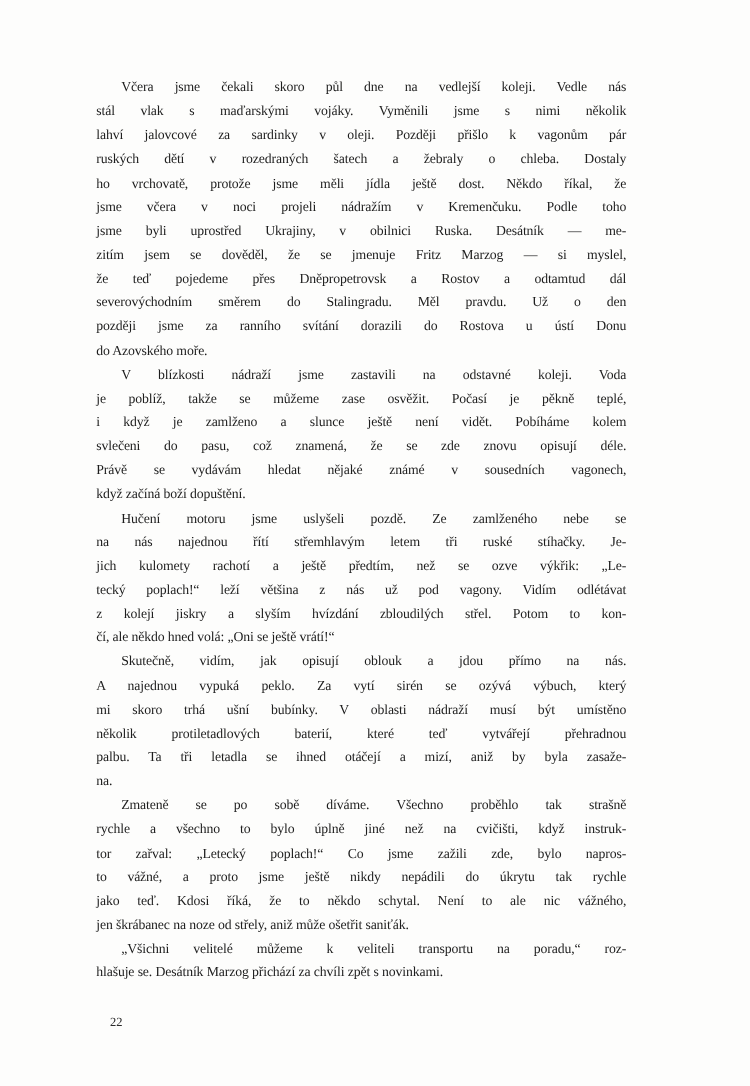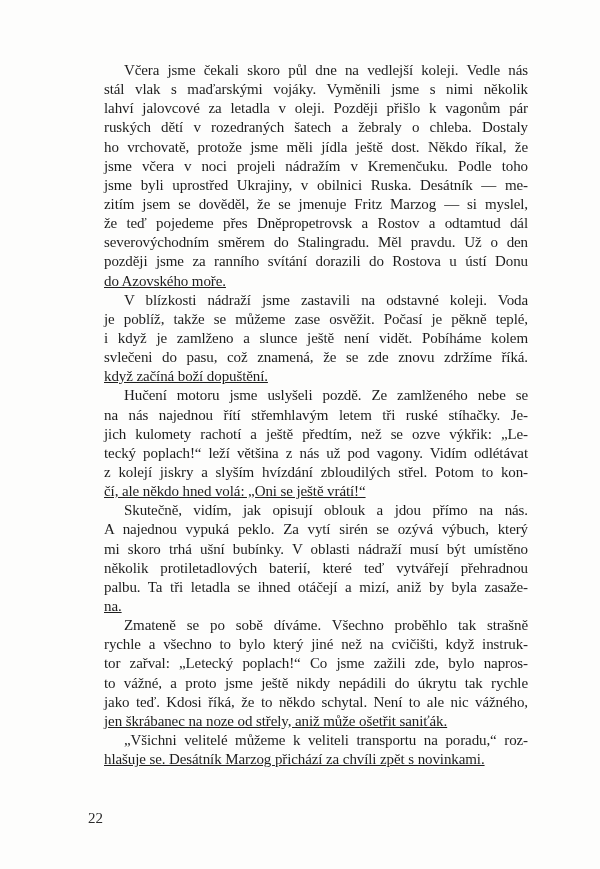--- a/index.html
+++ b/index.html
@@ -10,24 +10,24 @@
     position: relative;
     width: 600px;
     height: 869px;
     background: #fdfdfc;
     overflow: hidden;
     font-family: "Liberation Serif", "DejaVu Serif", serif;
     color: #1d1d1d;
   }
   .text-block {
     position: absolute;
-    left: 104px;
+    left: 77px;
     top: 61px;
     width: 424px;
-    font-size: 15px;
+    font-size: 11px;
     line-height: 19.15px;
     letter-spacing: -0.1px;
   }
   .paragraph {
     margin: 0;
     padding: 0;
   }
   .line {
     text-align: justify;
     text-align-last: justify;
@@ -35,76 +35,76 @@
     white-space: normal;
     height: 19.15px;
     overflow: visible;
   }
   .line.first {
     text-indent: 20px;
   }
   .line.last {
     text-align: left;
     text-align-last: left;
-    text-decoration: underline;
   }
   .page-number {
     position: absolute;
     left: 88px;
     top: 809px;
-    font-size: 15px;
+    font-size: 10px;
     line-height: 19px;
     color: #2a2a2a;
   }
 </style>
 </head>
 <body>
 
 <div class="page">
   <div class="text-block" id="text-block">
       <div class="paragraph">
         <div class="line first">Včera jsme čekali skoro půl dne na vedlejší koleji. Vedle nás</div>
         <div class="line">stál vlak s maďarskými vojáky. Vyměnili jsme s nimi několik</div>
-        <div class="line">lahví jalovcové za letadla v oleji. Později přišlo k vagonům pár</div>
+        <div class="line">lahví jalovcové za sardinky v oleji. Později přišlo k vagonům pár</div>
         <div class="line">ruských dětí v rozedraných šatech a žebraly o chleba. Dostaly</div>
         <div class="line">ho vrchovatě, protože jsme měli jídla ještě dost. Někdo říkal, že</div>
         <div class="line">jsme včera v noci projeli nádražím v Kremenčuku. Podle toho</div>
         <div class="line">jsme byli uprostřed Ukrajiny, v obilnici Ruska. Desátník — me-</div>
         <div class="line">zitím jsem se dověděl, že se jmenuje Fritz Marzog — si myslel,</div>
         <div class="line">že teď pojedeme přes Dněpropetrovsk a Rostov a odtamtud dál</div>
         <div class="line">severovýchodním směrem do Stalingradu. Měl pravdu. Už o den</div>
         <div class="line">později jsme za ranního svítání dorazili do Rostova u ústí Donu</div>
         <div class="line last">do Azovského moře.</div>
       </div>
       <div class="paragraph">
         <div class="line first">V blízkosti nádraží jsme zastavili na odstavné koleji. Voda</div>
         <div class="line">je poblíž, takže se můžeme zase osvěžit. Počasí je pěkně teplé,</div>
         <div class="line">i když je zamlženo a slunce ještě není vidět. Pobíháme kolem</div>
-        <div class="line">svlečeni do pasu, což znamená, že se zde znovu zdržíme říká.</div>
+        <div class="line">svlečeni do pasu, což znamená, že se zde znovu opisují déle.</div>
+        <div class="line">Právě se vydávám hledat nějaké známé v sousedních vagonech,</div>
         <div class="line last">když začíná boží dopuštění.</div>
       </div>
       <div class="paragraph">
         <div class="line first">Hučení motoru jsme uslyšeli pozdě. Ze zamlženého nebe se</div>
         <div class="line">na nás najednou řítí střemhlavým letem tři ruské stíhačky. Je-</div>
         <div class="line">jich kulomety rachotí a ještě předtím, než se ozve výkřik: „Le-</div>
         <div class="line">tecký poplach!“ leží většina z nás už pod vagony. Vidím odlétávat</div>
         <div class="line">z kolejí jiskry a slyším hvízdání zbloudilých střel. Potom to kon-</div>
         <div class="line last">čí, ale někdo hned volá: „Oni se ještě vrátí!“</div>
       </div>
       <div class="paragraph">
         <div class="line first">Skutečně, vidím, jak opisují oblouk a jdou přímo na nás.</div>
         <div class="line">A najednou vypuká peklo. Za vytí sirén se ozývá výbuch, který</div>
         <div class="line">mi skoro trhá ušní bubínky. V oblasti nádraží musí být umístěno</div>
         <div class="line">několik protiletadlových baterií, které teď vytvářejí přehradnou</div>
         <div class="line">palbu. Ta tři letadla se ihned otáčejí a mizí, aniž by byla zasaže-</div>
         <div class="line last">na.</div>
       </div>
       <div class="paragraph">
         <div class="line first">Zmateně se po sobě díváme. Všechno proběhlo tak strašně</div>
-        <div class="line">rychle a všechno to bylo který jiné než na cvičišti, když instruk-</div>
+        <div class="line">rychle a všechno to bylo úplně jiné než na cvičišti, když instruk-</div>
         <div class="line">tor zařval: „Letecký poplach!“ Co jsme zažili zde, bylo napros-</div>
         <div class="line">to vážné, a proto jsme ještě nikdy nepádili do úkrytu tak rychle</div>
         <div class="line">jako teď. Kdosi říká, že to někdo schytal. Není to ale nic vážného,</div>
         <div class="line last">jen škrábanec na noze od střely, aniž může ošetřit saniťák.</div>
       </div>
       <div class="paragraph">
         <div class="line first">„Všichni velitelé můžeme k veliteli transportu na poradu,“ roz-</div>
         <div class="line last">hlašuje se. Desátník Marzog přichází za chvíli zpět s novinkami.</div>
       </div>
     </div>

